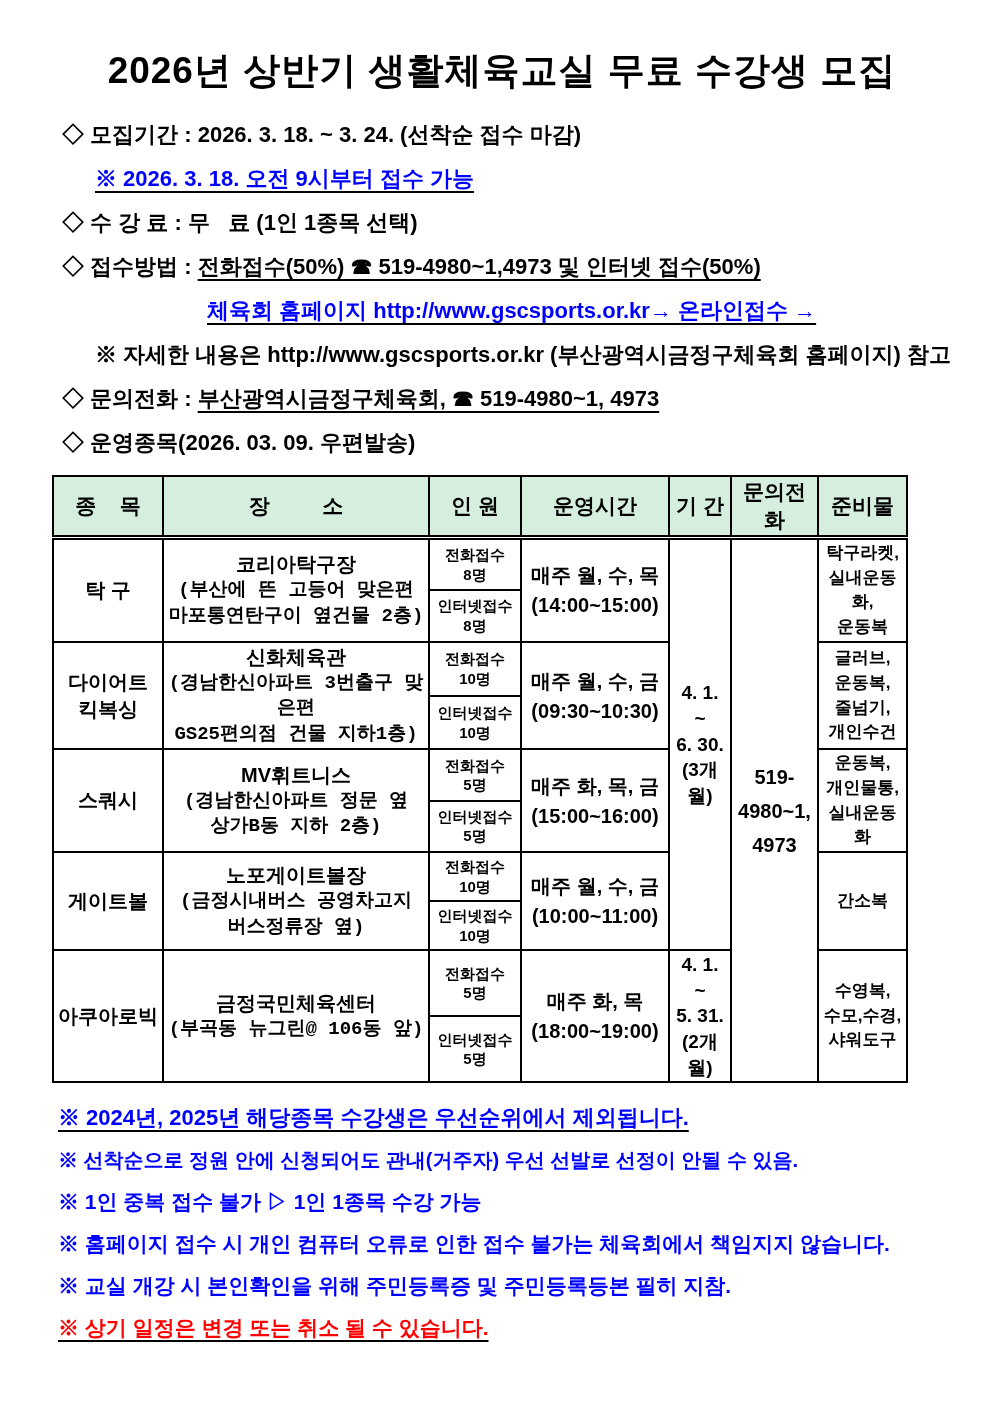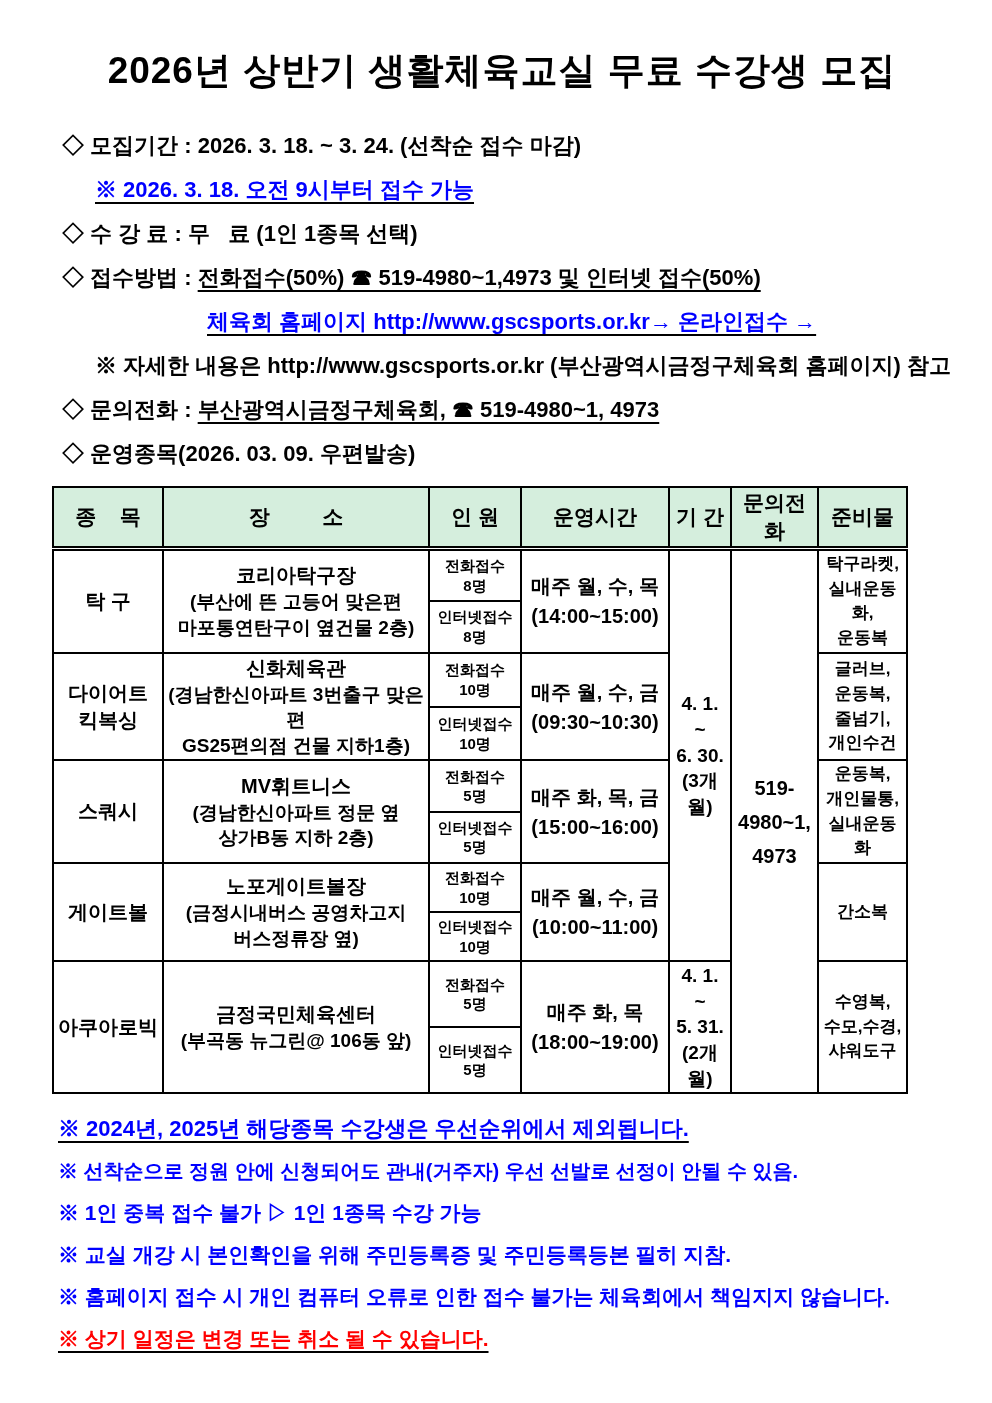--- a/index.html
+++ b/index.html
@@ -9,21 +9,21 @@
     font-weight:bold;color:#000;
     position:relative;overflow:hidden;
   }
   .page{box-sizing:border-box;width:992px;padding:34px 40px 0 52px;}
   .pre{white-space:pre-line;}
   .prespace{white-space:pre;}
 
   
   .title{
     text-align:center;font-size:37px;letter-spacing:1px;
-    margin:12px 0 38px 0;white-space:nowrap;
+    margin:12px 0 27px 0;white-space:nowrap;
   }
 
   
   .notice{font-size:22px;margin-left:10px;}
   .nline{margin-bottom:20px;line-height:24px;}
   .indent1{margin-left:33px;}
   .indent2{margin-left:145px;}
   .blue{color:#0000ff;}
   .red{color:#ff0000;}
   .uline{
@@ -42,21 +42,21 @@
     border:2px solid #000;text-align:center;vertical-align:middle;
     padding:1px 2px;overflow:hidden;
   }
   table.sched-table th{
     background:#d5eedd;font-size:21px;height:38px;
     border-bottom:5px double #000;
   }
   td.sport{font-size:20px;white-space:pre-line;}
   td.place{font-size:19px;}
   .place-name{font-size:20px;}
-  .place-desc{font-size:19px;white-space:pre-line;line-height:1.35;}
+  .place-desc{font-size:19px;white-space:pre-line;line-height:1.35;font-family:Liberation Mono, monospace;}
   td.cap{font-size:15px;height:45px;line-height:1.3;white-space:pre-line;}
   td.cap5{height:50px;}
   td.sched{font-size:20px;line-height:1.5;border-radius:8px;}
   td.period{font-size:19px;line-height:1.35;}
   td.phone{font-size:20px;line-height:1.7;}
   td.items{font-size:17px;line-height:1.45;}
 
   
   .footnotes{margin-top:22px;margin-left:6px;}
   .fn{margin-bottom:16px;line-height:26px;}
@@ -230,18 +230,18 @@
         <td class="cap cap5">인터넷접수
 5명</td>
       </tr>
     </tbody>
   </table>
 
   <div class="footnotes">
     <div class="fn fn-2 blue uline">※ 2024년, 2025년 해당종목 수강생은 우선순위에서 제외됩니다.</div>
     <div class="fn fn-s blue">※ 선착순으로 정원 안에 신청되어도 관내(거주자) 우선 선발로 선정이 안될 수 있음.</div>
     <div class="fn fn-1 blue">※ 1인 중복 접수 불가 ▷ 1인 1종목 수강 가능</div>
+    <div class="fn fn-1 blue">※ 홈페이지 접수 시 개인 컴퓨터 오류로 인한 접수 불가는 체육회에서 책임지지 않습니다.</div>
     <div class="fn fn-1 blue">※ 교실 개강 시 본인확인을 위해 주민등록증 및 주민등록등본 필히 지참.</div>
-    <div class="fn fn-1 blue">※ 홈페이지 접수 시 개인 컴퓨터 오류로 인한 접수 불가는 체육회에서 책임지지 않습니다.</div>
     <div class="fn fn-1 red uline">※ 상기 일정은 변경 또는 취소 될 수 있습니다.</div>
   </div>
 
 </div>
 
 </body></html>

